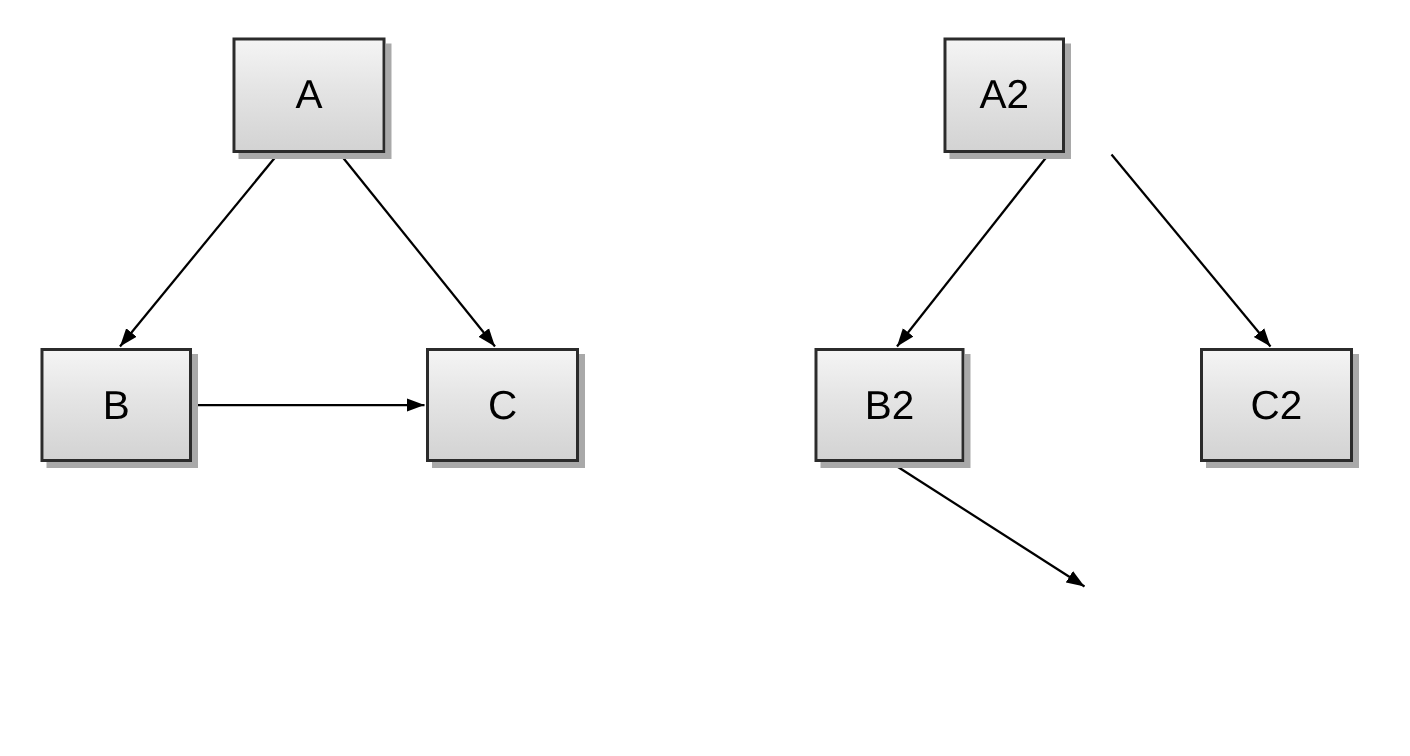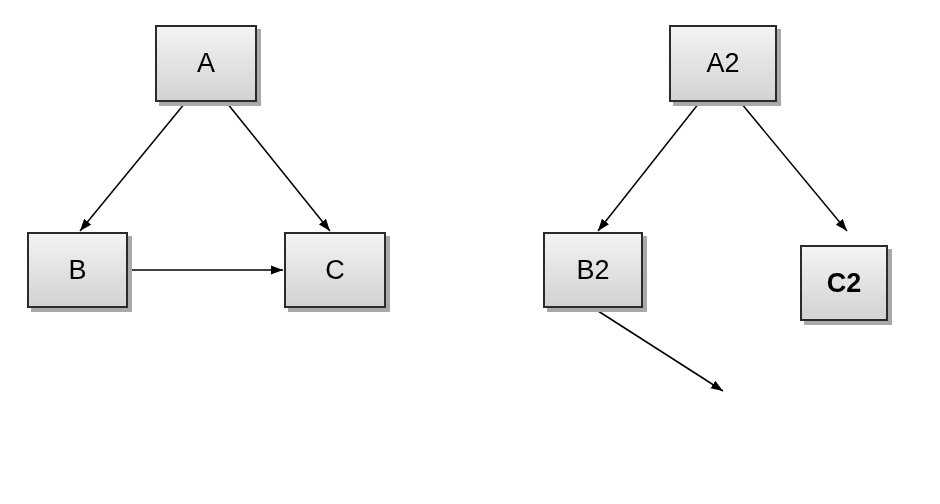--- a/index.html
+++ b/index.html
@@ -59,22 +59,22 @@
     </svg>
 <div class="node" style="left: 155px; top: 25px; width: 102px; height: 77px;">
       <span class="node-label">A</span>
     </div>
     <div class="node" style="left: 27px; top: 232px; width: 101px; height: 76px;">
       <span class="node-label">B</span>
     </div>
     <div class="node" style="left: 284px; top: 232px; width: 102px; height: 76px;">
       <span class="node-label">C</span>
     </div>
-    <div class="node" style="left: 669px; top: 25px; width: 108px; height: 77px;">
+    <div class="node" style="left: 629px; top: 25px; width: 81px; height: 77px;">
       <span class="node-label">A2</span>
     </div>
     <div class="node" style="left: 543px; top: 232px; width: 100px; height: 76px;">
       <span class="node-label">B2</span>
     </div>
-    <div class="node" style="left: 800px; top: 245px; width: 88px; height: 76px; font-weight: bold;">
+    <div class="node" style="left: 800px; top: 232px; width: 102px; height: 76px;">
       <span class="node-label">C2</span>
     </div>
   </div>
 
 </body></html>

